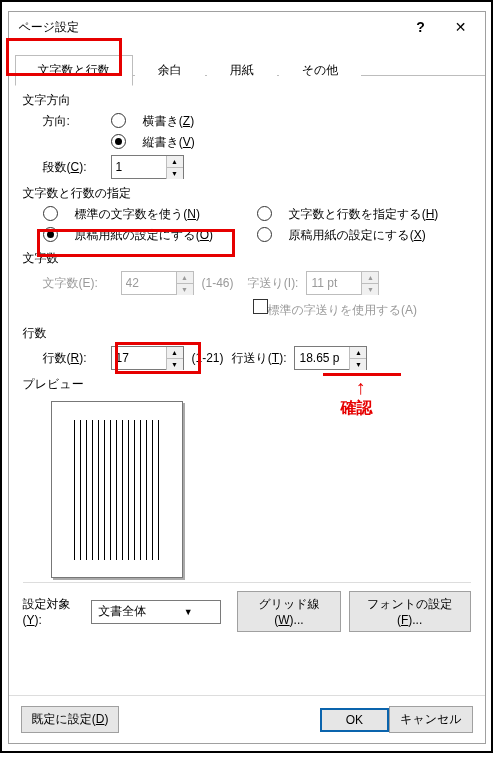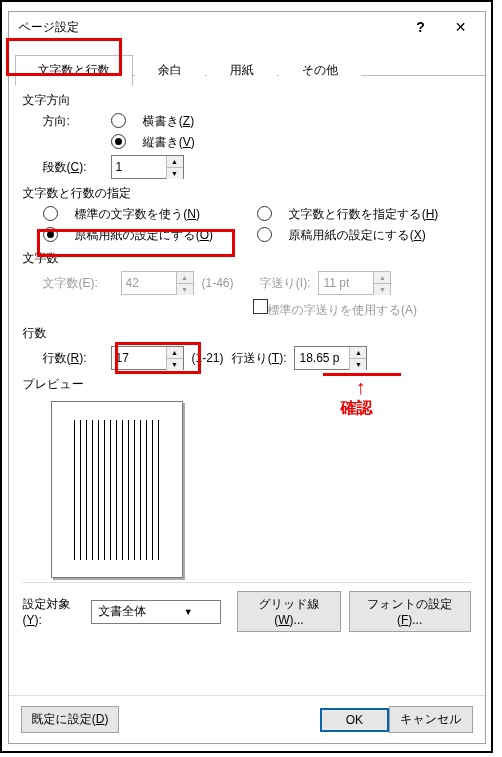--- a/index.html
+++ b/index.html
@@ -129,21 +129,21 @@
         <div class="row">
           <span class="lbl" style="min-width:70px" data-name="chars-label">文字数(E):</span>
           <span class="spin disabled" data-name="chars-spin">
               <input disabled="" value="42" style="">
               <span class="arrows">
                 <div>▲</div>
                 <div>▼</div>
               </span>
             </span>
           <span data-name="chars-range">(1-46)</span>
-          <span style="margin-left:18px" data-name="char-pitch-label">字送り(I):</span>
+          <span style="margin-left:6px" data-name="char-pitch-label">字送り(I):</span>
           <span class="spin disabled" data-name="char-pitch-spin">
               <input disabled="" value="11 pt" style="">
               <span class="arrows">
                 <div>▲</div>
                 <div>▼</div>
               </span>
             </span>
         </div>
         <div class="row" style="margin-left:210px">
           <label class="chk" data-name="chk-standard-pitch"><span class="box"></span><span>標準の字送りを使用する(A)</span></label>

